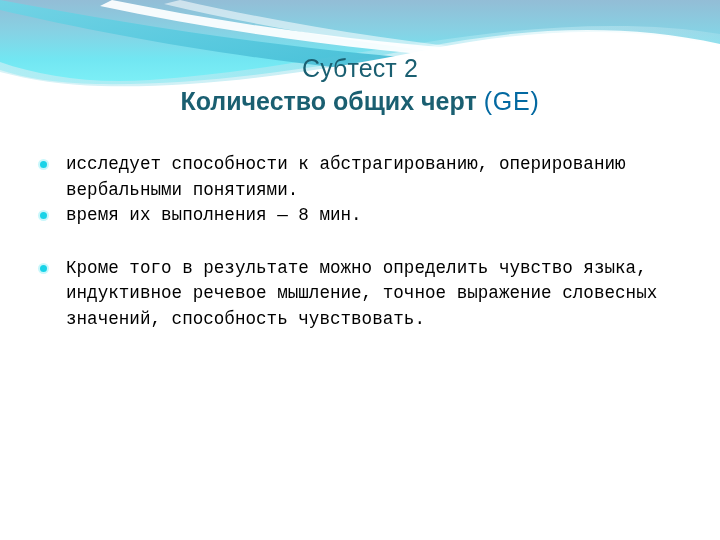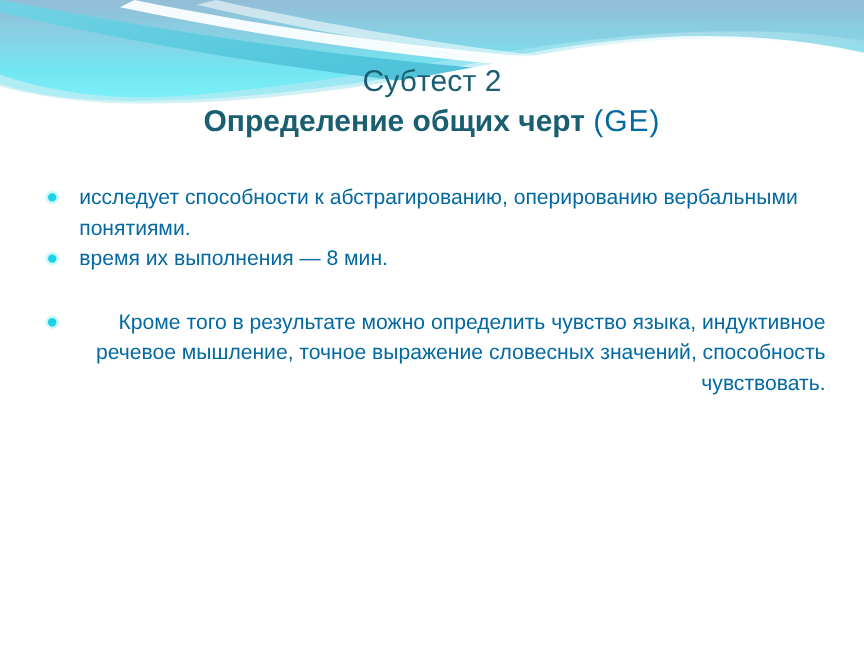--- a/index.html
+++ b/index.html
@@ -59,34 +59,34 @@
   #body-content{
     position:absolute;
     top:152px;left:36px;
     width:652px;
   }
   .bullet-item{
     position:relative;
     padding-left:30px;
     font-size:17.6px;
     line-height:25.5px;
-    color:#0369a1;
-    font-family:Liberation Sans, sans-serif;
+    color:#000000;
+    font-family:Liberation Mono, monospace;
     margin-bottom:0px;
   }
   .bullet-item .bullet-marker{
     position:absolute;
     left:4px;top:9px;
     width:7px;height:7px;
     border-radius:50%;
     background:#19d3e8;
     box-shadow:0 0 0 2px rgba(120,235,245,.40);
   }
   .bullet-text{display:block;}
-  #bullet-4{margin-top:27px;text-align:right;}
+  #bullet-4{margin-top:27px;}
 </style>
 </head>
 <body>
 
 <div id="slide">
 
   <div id="header-decoration">
     <svg width="720" height="150" viewBox="0 0 720 150" xmlns="http://www.w3.org/2000/svg">
       <defs>
         <linearGradient id="gradMain" x1="0" y1="0" x2="0" y2="1">
@@ -116,21 +116,21 @@
       <path fill="#ffffff" opacity="0.92" d="M112,0 C260,30 430,52 600,56 C650,57 690,55 720,50 L720,57 C688,63 646,65 596,64 C424,60 252,38 100,6 Z"></path>
 
       <path fill="#ffffff" opacity="0.55" d="M180,0 C330,34 500,58 680,64 L720,64 L720,70 L676,70 C492,64 318,40 164,4 Z"></path>
 
       <path fill="#ffffff" d="M0,72 C30,80 64,85 100,86 C206,89 326,70 426,50 C524,30 622,24 720,46 V150 H0 Z"></path>
     </svg>
   </div>
 
   <div id="title-block">
     <span id="title-line-1">Субтест 2</span>
-    <span id="title-line-2"><span>Определение общих черт </span><span id="title-abbrev">(GE)</span></span>
+    <span id="title-line-2"><span>Количество общих черт </span><span id="title-abbrev">(GE)</span></span>
   </div>
 
   <div id="body-content">
 
     <div class="bullet-item" id="bullet-1">
       <span class="bullet-marker"></span>
       <span class="bullet-text">исследует способности к абстрагированию, оперированию вербальными понятиями.</span>
     </div>
 
 

